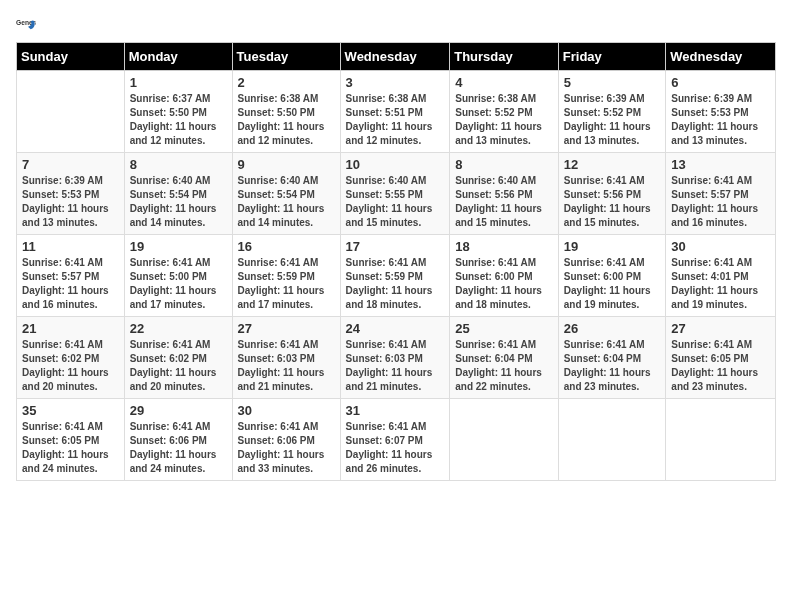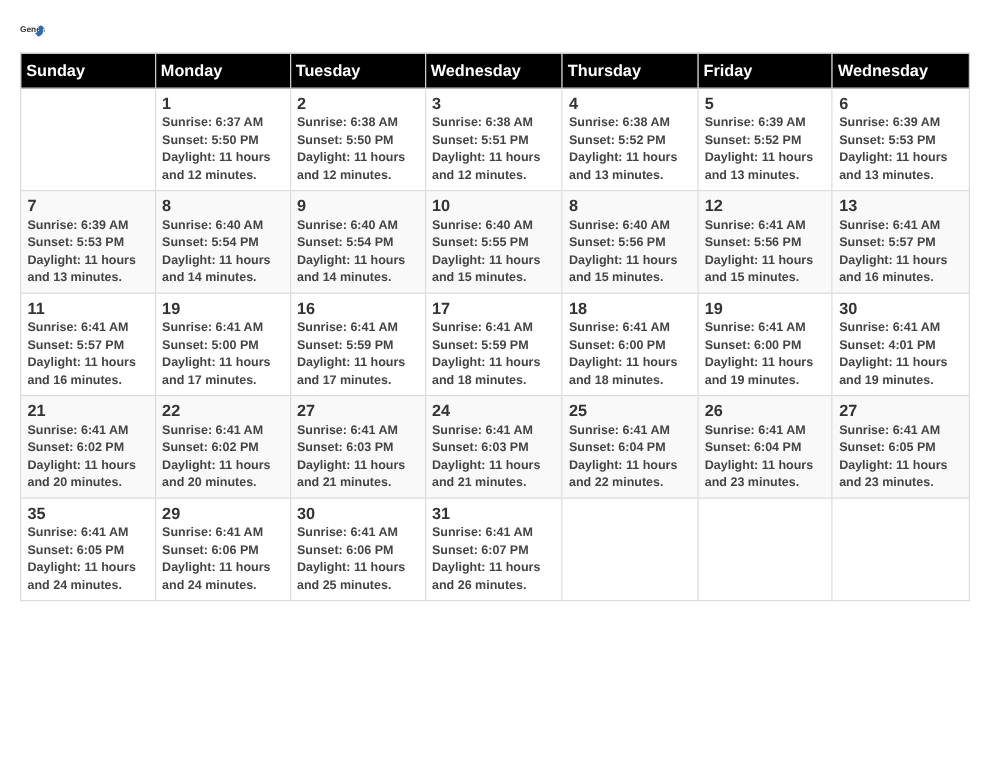--- a/index.html
+++ b/index.html
@@ -367,21 +367,21 @@
           <span>Sunrise: 6:41 AM</span><br>
           <span>Sunset: 6:06 PM</span><br>
           <span>Daylight: 11 hours and 24 minutes.</span>
         </div>
       </td>
         <td>
         <span class="day-number">30</span>
         <div class="cell-info">
           <span>Sunrise: 6:41 AM</span><br>
           <span>Sunset: 6:06 PM</span><br>
-          <span>Daylight: 11 hours and 25 minutes.</span>
+          <span>Daylight: 11 hours and 33 minutes.</span>
         </div>
       </td>
         <td>
         <span class="day-number">31</span>
         <div class="cell-info">
           <span>Sunrise: 6:41 AM</span><br>
           <span>Sunset: 6:07 PM</span><br>
           <span>Daylight: 11 hours and 26 minutes.</span>
         </div>
       </td>

